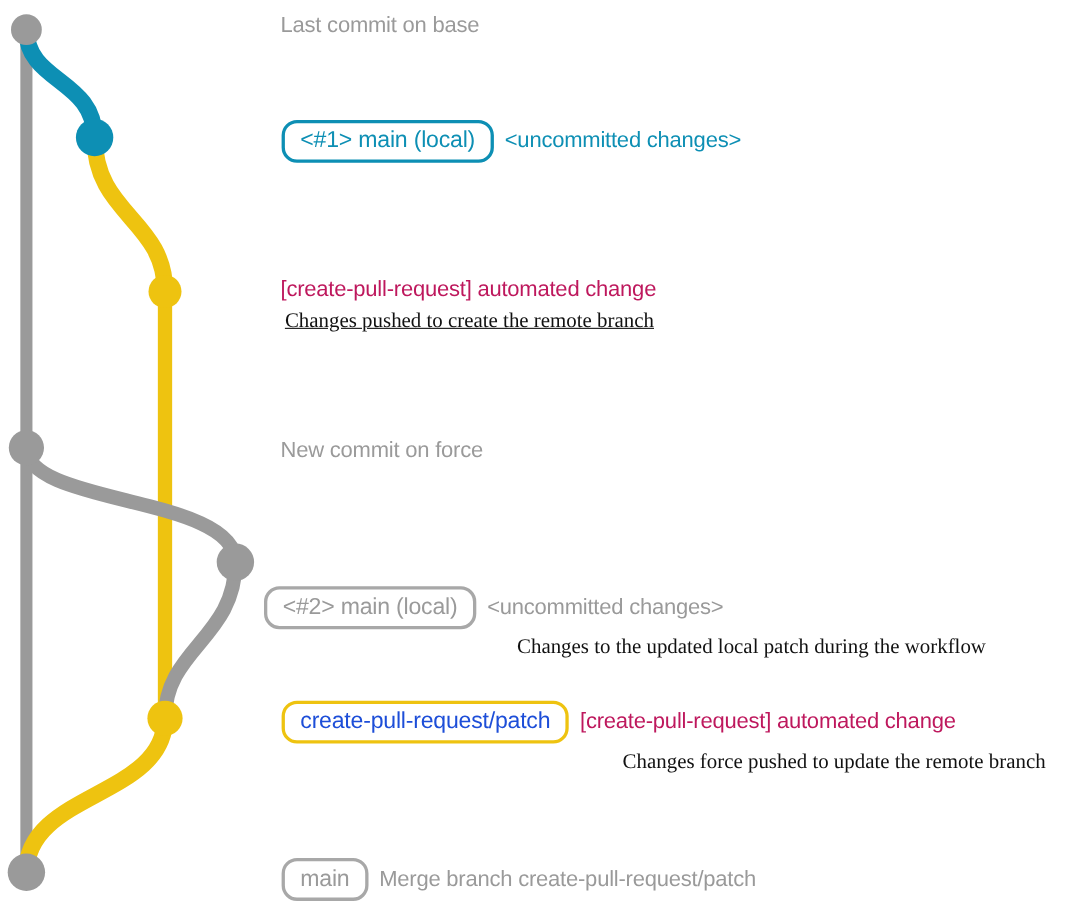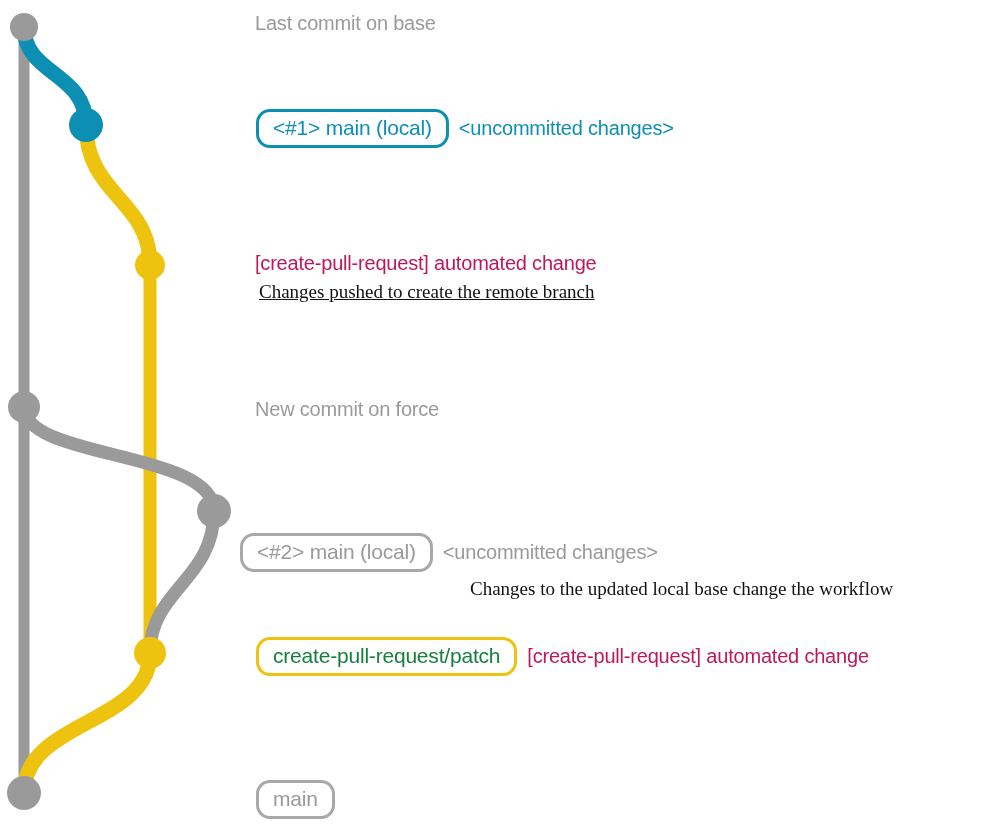--- a/index.html
+++ b/index.html
@@ -39,21 +39,21 @@
     border-radius: 14px;
     padding: 4px 14px 5px 14px;
     font-size: 21px;
     line-height: 1.15;
     color: #9a9a9a;
     background: #ffffff;
     font-family: "Liberation Sans", sans-serif;
     letter-spacing: -0.2px;
   }
   .pill.blue { border-color: #0d8fb4; color: #0d8fb4; }
-  .pill.yellow { border-color: #eec310; color: #15803d; }
+  .pill.yellow { border-color: #eec310; color: #1d4ed8; }
   .pill.gray { border-color: #a8a8a8; color: #9a9a9a; }
   .subject {
     font-size: 20px;
     line-height: 1.15;
     white-space: nowrap;
     font-family: "Liberation Sans", sans-serif;
     letter-spacing: -0.2px;
   }
   .subject.blue { color: #0d8fb4; }
   .subject.yellow { color: #be185d; }
@@ -118,26 +118,28 @@
     <div class="row" style="top: 398px; left: 255px;">
       <div class="row-head">
         <span class="subject gray">New commit on force</span>
       </div>
     </div>
     <div class="row" style="top: 497px; left: 240px; margin-top: 36px;">
       <div class="row-head">
         <span class="pill gray">&lt;#2&gt; main (local)</span>
         <span class="subject gray">&lt;uncommitted changes&gt;</span>
       </div>
-      <div class="note" style="margin-left: 230px;">Changes to the updated local base change the workflow</div>
+      <div class="note" style="margin-left: 230px;">Changes to the updated local patch during the workflow</div>
     </div>
     <div class="row" style="top: 637px; left: 256px;">
       <div class="row-head">
         <span class="pill yellow">create-pull-request/patch</span>
         <span class="subject yellow">[create-pull-request] automated change</span>
       </div>
+      <div class="note" style="margin-left: 310px;">Changes force pushed to update the remote branch</div>
     </div>
     <div class="row" style="top: 780px; left: 256px;">
       <div class="row-head">
         <span class="pill gray">main</span>
+        <span class="subject gray">Merge branch create-pull-request/patch</span>
       </div>
     </div>
   </div>
 
 </body></html>

